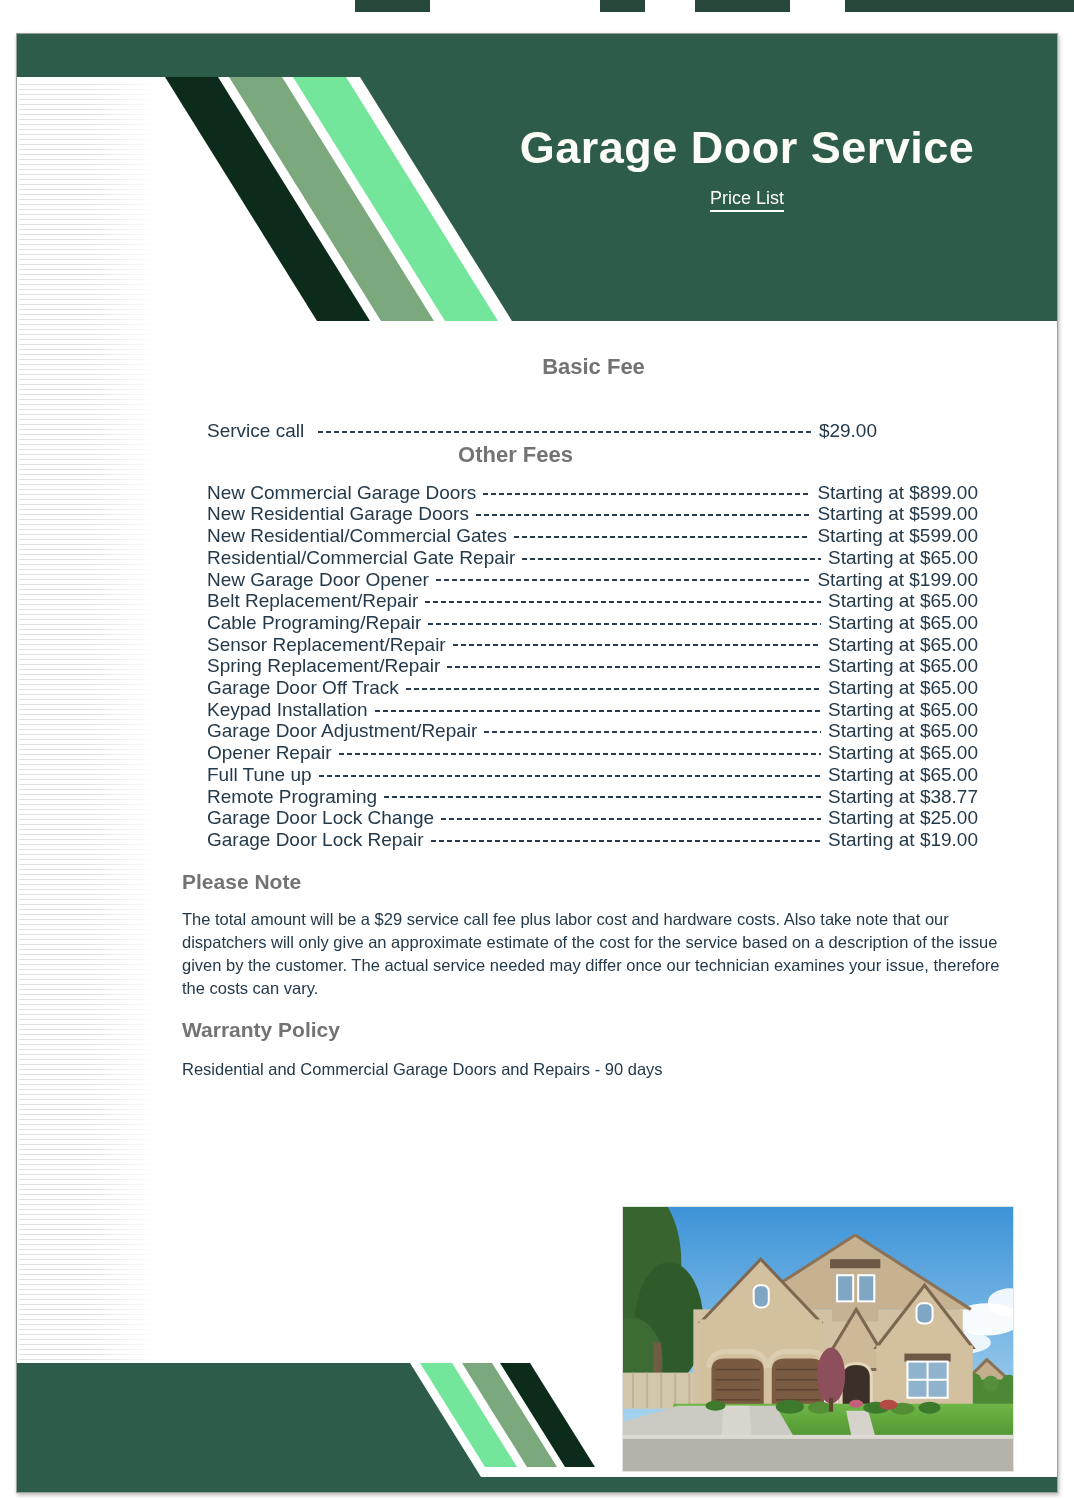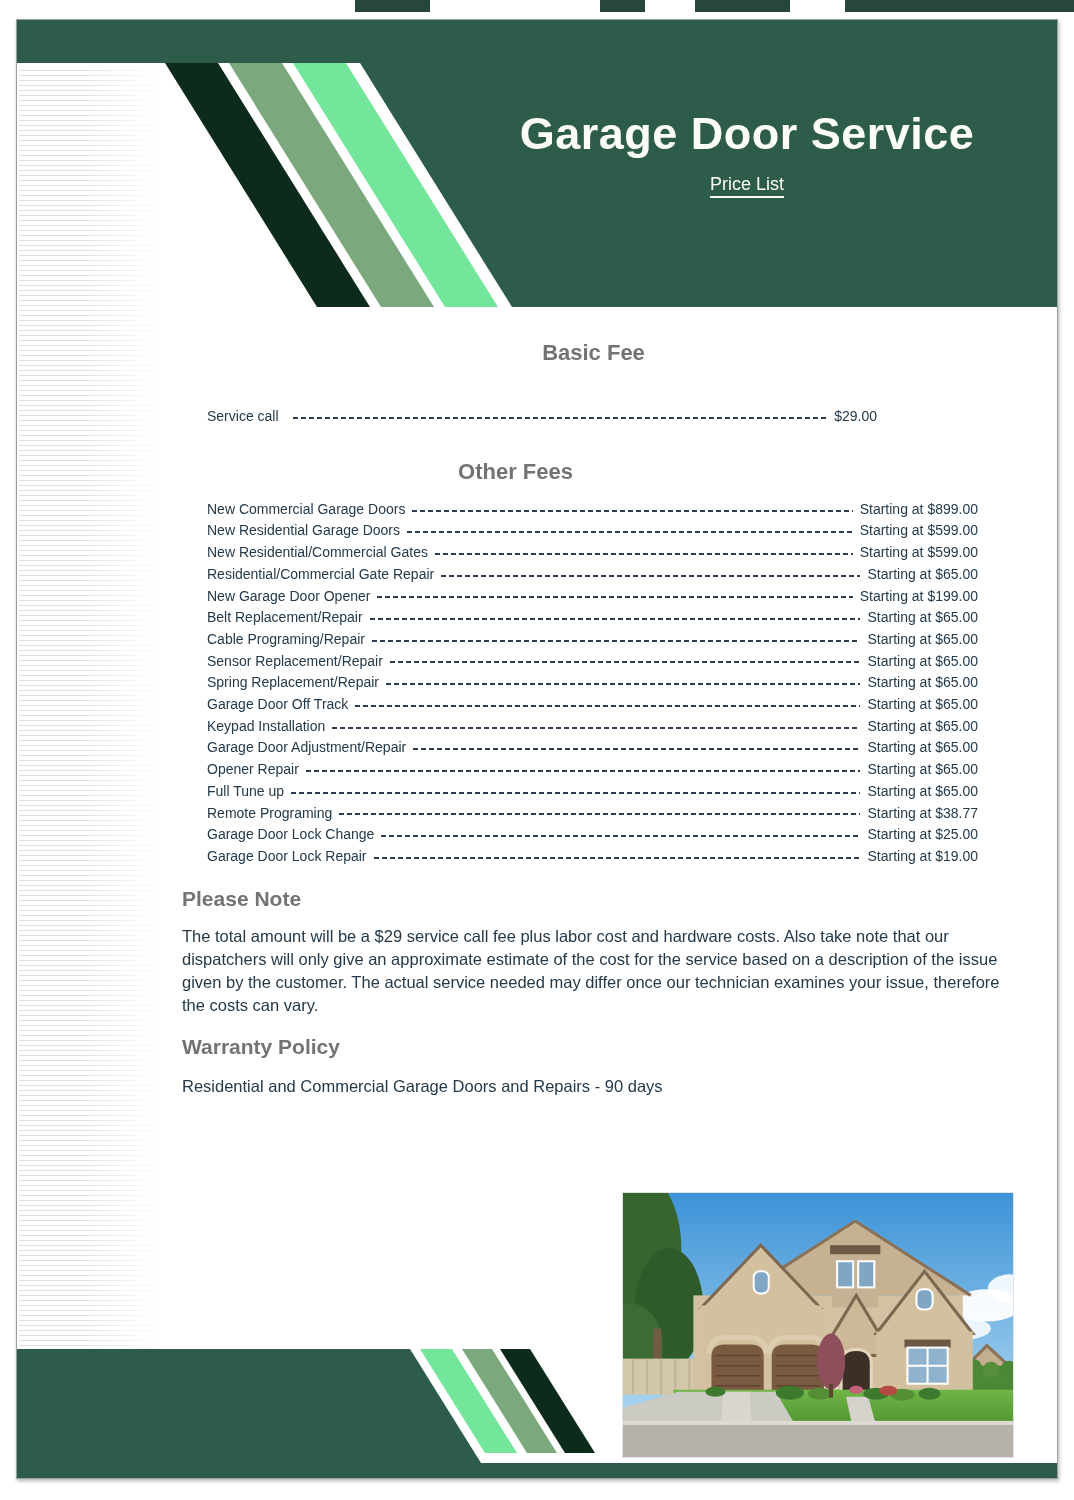--- a/index.html
+++ b/index.html
@@ -1,32 +1,32 @@
 <!DOCTYPE html>
 <html><head>
 <meta charset="utf-8">
 <style>
   html,body{margin:0;padding:0;width:1074px;height:1500px;background:#ffffff;overflow:hidden;
             font-family:"Liberation Sans", sans-serif;}
   .artifact{position:absolute;height:12px;top:0;background:#26473a;}
-  .page{position:absolute;left:16px;top:19px;width:1040px;height:1458px;background:#ffffff;
+  .page{position:absolute;left:16px;top:33px;width:1040px;height:1458px;background:#ffffff;
         border:1px solid #97a29b;box-shadow:1px 2px 4px rgba(0,0,0,.30);overflow:hidden;}
   .pinstripes{position:absolute;left:2px;top:50px;width:140px;height:1276px;
         background:repeating-linear-gradient(to bottom, rgba(105,115,110,.22) 0 1px, transparent 1px 5px);
         -webkit-mask-image:linear-gradient(to right,#000 45%,transparent 100%);
         mask-image:linear-gradient(to right,#000 45%,transparent 100%);}
   .header-deco{position:absolute;left:0;top:0;width:1040px;height:287px;}
   .header-text{position:absolute;left:430px;top:88px;width:600px;text-align:center;color:#fdfdf8;}
   .title{font-size:45px;font-weight:bold;letter-spacing:.5px;white-space:nowrap;}
   .subtitle{margin-top:14px;font-size:18px;text-decoration:underline;text-decoration-thickness:2px;text-underline-offset:6px;}
   .content{position:absolute;left:0;top:287px;width:1040px;color:#24394a;}
   .section-head{margin:0;padding:0 52px 0 165px;text-align:center;font-size:22px;font-weight:bold;color:#737373;}
   #basic-head{margin-top:33px;}
-  #other-head{margin-top:31px;padding-left:9px;}
-  .fee-row{display:flex;font-size:14px;line-height:21.7px;color:#24394a;}
+  #other-head{padding-left:9px;}
+  .fee-row{display:flex;font-size:19px;line-height:21.7px;color:#24394a;}
   .fee-row .label, .fee-row .price{white-space:nowrap;}
   .leader{flex:1;height:2px;margin:0 7px;align-self:center;transform:translateY(1px);
         background:repeating-linear-gradient(to right,#2a3c4d 0 5px,transparent 5px 8px);}
   #basic-row{margin:40px 0 0 190px;width:670px;}
   #basic-row .leader{margin-left:14px;}
   .fees-list{margin:14px 0 0 190px;width:771px;}
   .para{margin:20px 52px 0 165px;width:812px;font-size:16.5px;line-height:23px;color:#24394a;}
   .note-head{margin:19px 0 0 165px;font-size:21px;font-weight:bold;color:#737373;}
   #note2-para{width:826px;margin-top:14px;}
   #warranty-head{margin-top:18px;}

